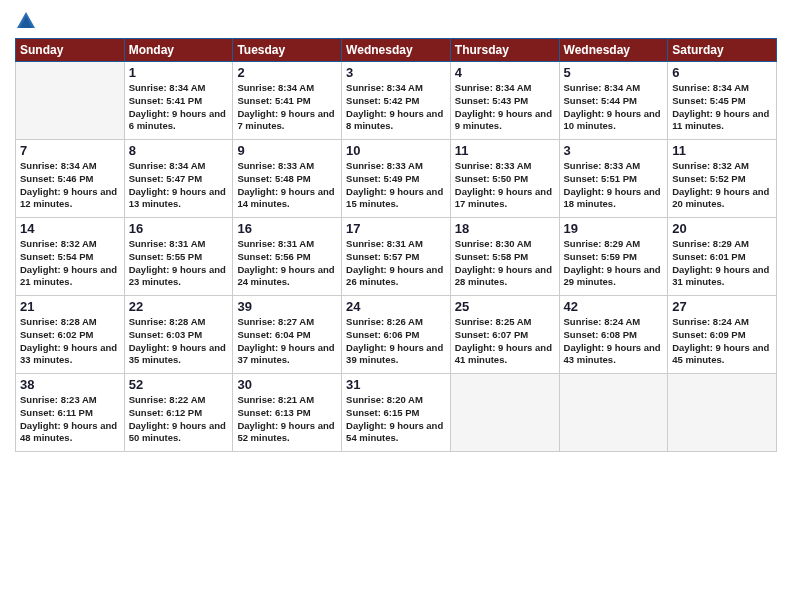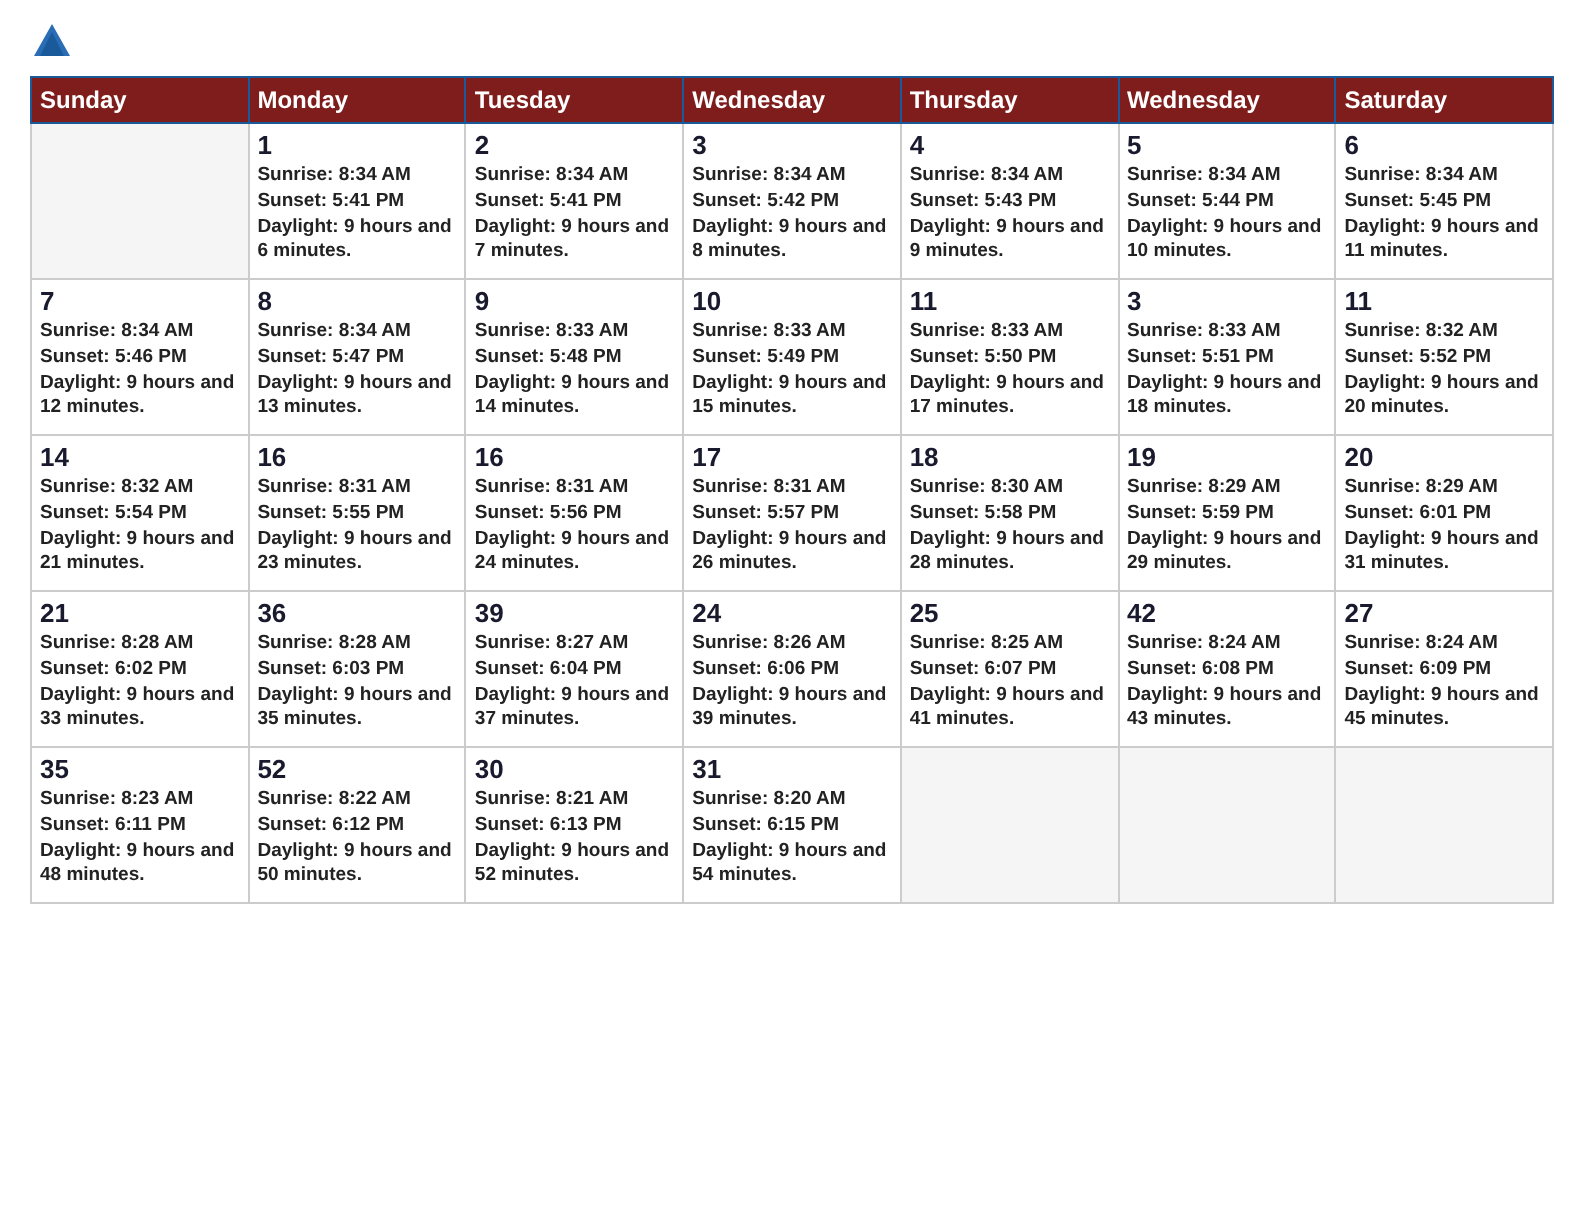--- a/index.html
+++ b/index.html
@@ -218,21 +218,21 @@
             <div class="day-number">20</div>
             <div class="cell-info">Sunrise: 8:29 AM<br>Sunset: 6:01 PM<br>Daylight: 9 hours and 31 minutes.</div>
           </td>
         </tr>
         <tr>
           <td>
             <div class="day-number">21</div>
             <div class="cell-info">Sunrise: 8:28 AM<br>Sunset: 6:02 PM<br>Daylight: 9 hours and 33 minutes.</div>
           </td>
           <td>
-            <div class="day-number">36</div>
+            <div class="day-number">22</div>
             <div class="cell-info">Sunrise: 8:28 AM<br>Sunset: 6:03 PM<br>Daylight: 9 hours and 35 minutes.</div>
           </td>
           <td>
             <div class="day-number">39</div>
             <div class="cell-info">Sunrise: 8:27 AM<br>Sunset: 6:04 PM<br>Daylight: 9 hours and 37 minutes.</div>
           </td>
           <td>
             <div class="day-number">24</div>
             <div class="cell-info">Sunrise: 8:26 AM<br>Sunset: 6:06 PM<br>Daylight: 9 hours and 39 minutes.</div>
           </td>
@@ -244,21 +244,21 @@
             <div class="day-number">42</div>
             <div class="cell-info">Sunrise: 8:24 AM<br>Sunset: 6:08 PM<br>Daylight: 9 hours and 43 minutes.</div>
           </td>
           <td>
             <div class="day-number">27</div>
             <div class="cell-info">Sunrise: 8:24 AM<br>Sunset: 6:09 PM<br>Daylight: 9 hours and 45 minutes.</div>
           </td>
         </tr>
         <tr>
           <td>
-            <div class="day-number">35</div>
+            <div class="day-number">38</div>
             <div class="cell-info">Sunrise: 8:23 AM<br>Sunset: 6:11 PM<br>Daylight: 9 hours and 48 minutes.</div>
           </td>
           <td>
             <div class="day-number">52</div>
             <div class="cell-info">Sunrise: 8:22 AM<br>Sunset: 6:12 PM<br>Daylight: 9 hours and 50 minutes.</div>
           </td>
           <td>
             <div class="day-number">30</div>
             <div class="cell-info">Sunrise: 8:21 AM<br>Sunset: 6:13 PM<br>Daylight: 9 hours and 52 minutes.</div>
           </td>

